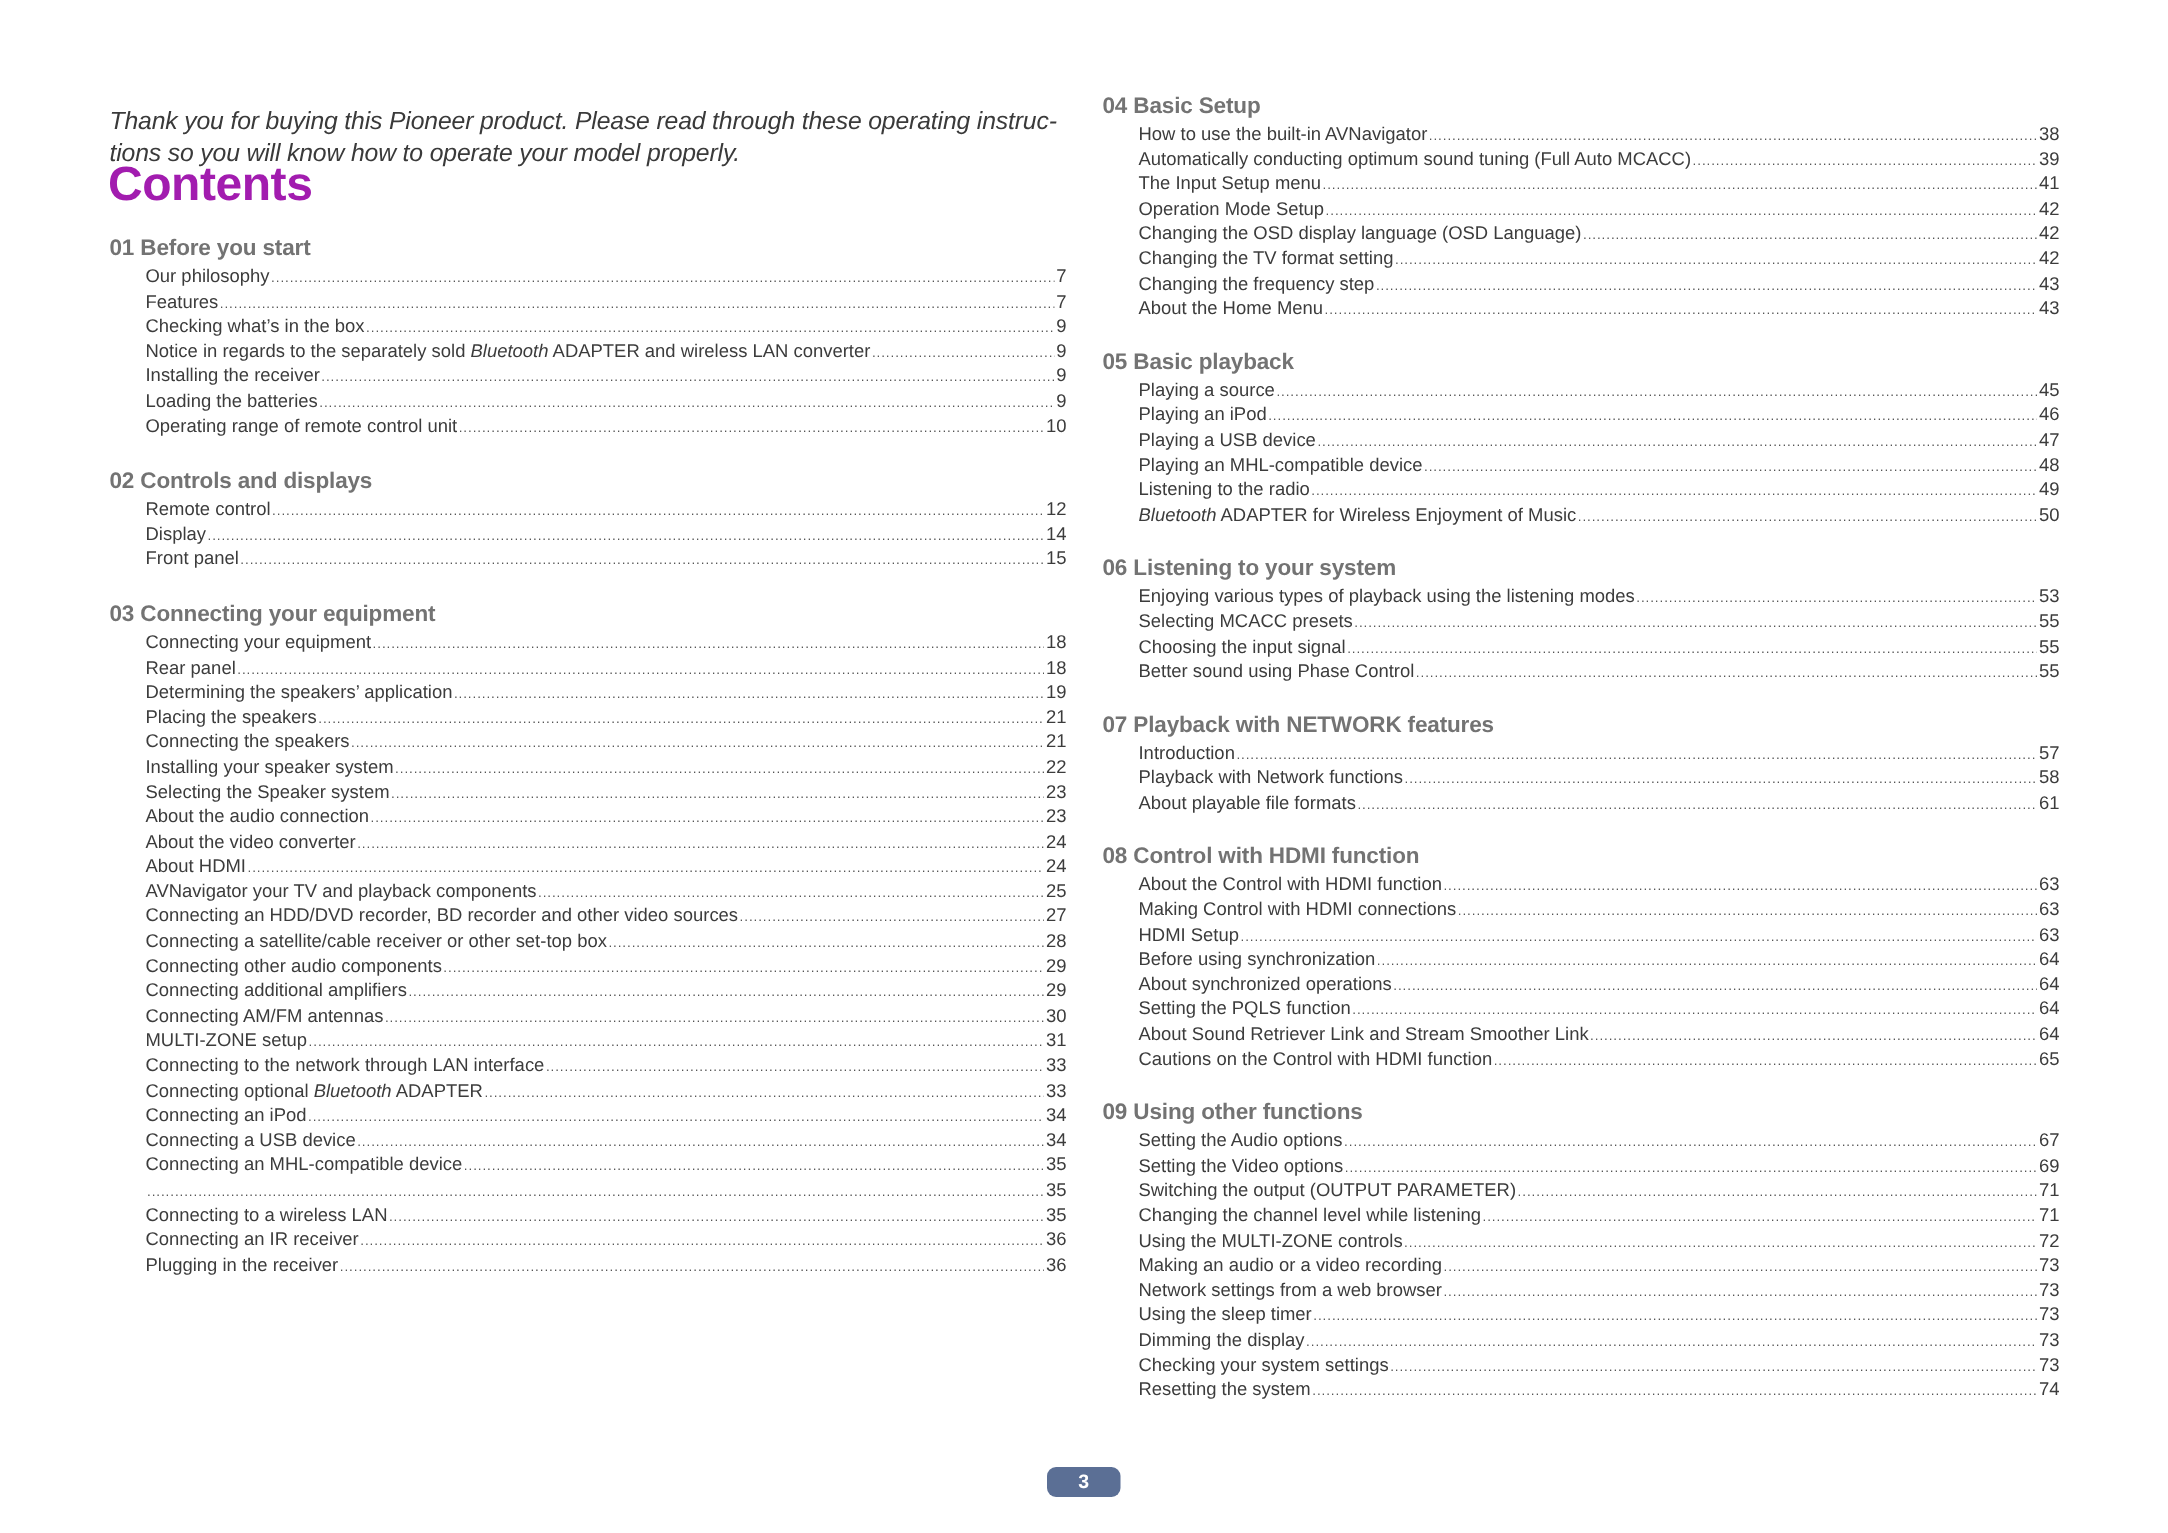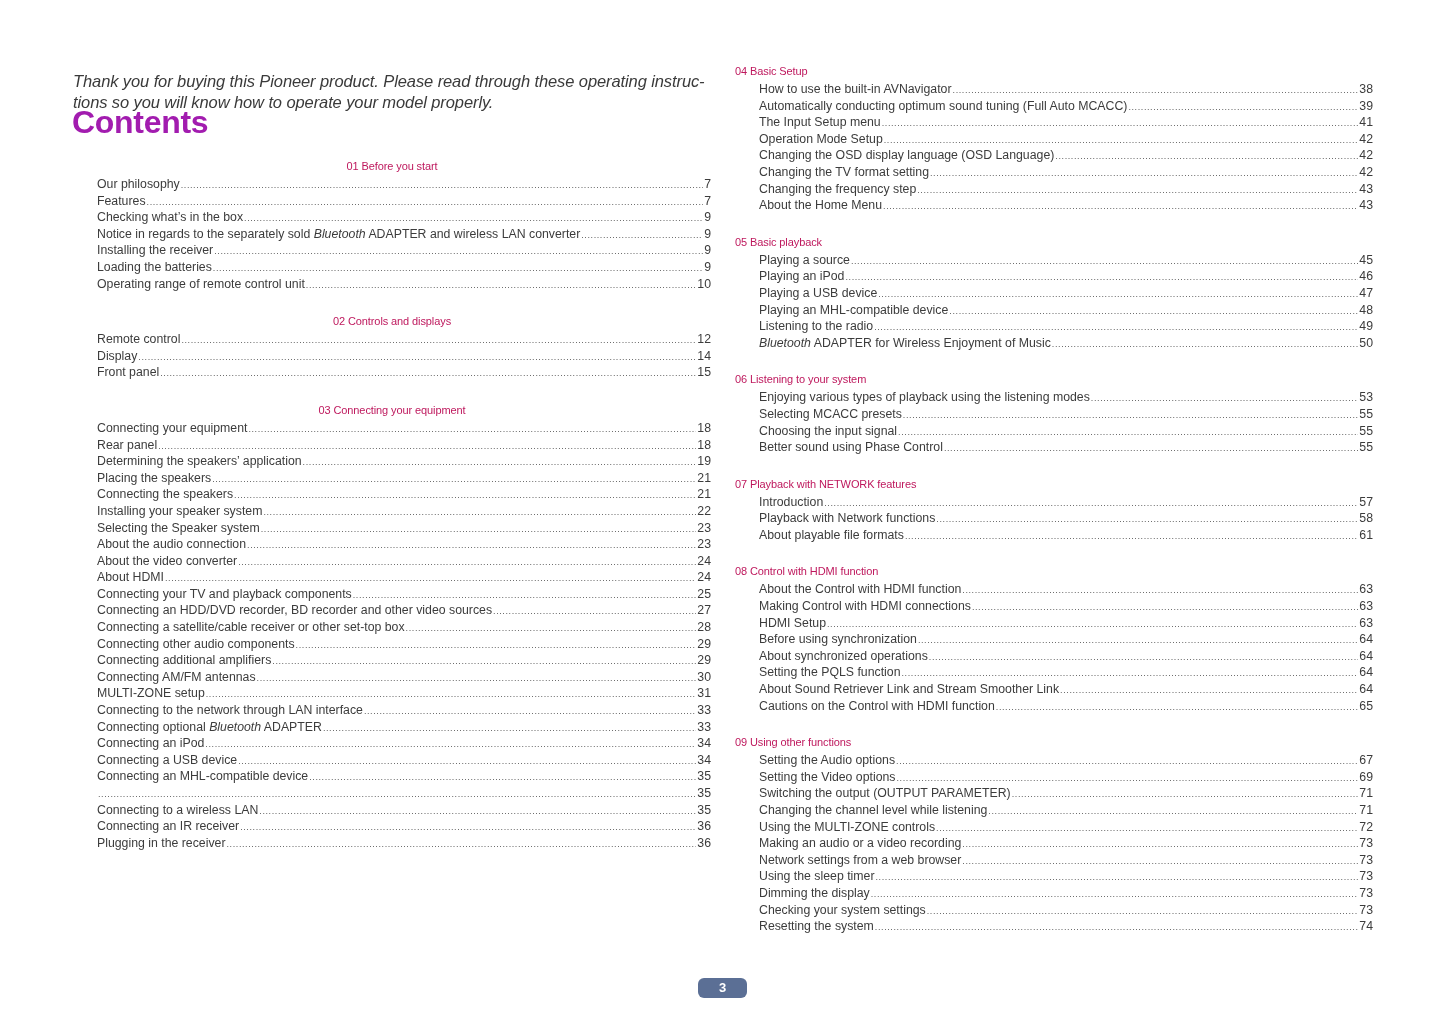--- a/index.html
+++ b/index.html
@@ -4,24 +4,24 @@
 <style>
   html, body { margin: 0; padding: 0; background: #ffffff; }
   body { width: 1445px; height: 1022px; position: relative; overflow: hidden;
          font-family: "Liberation Sans", sans-serif; color: #231f20; }
   .intro { position: absolute; left: 73px; top: 71px; width: 640px;
            font-style: italic; font-size: 16.5px; line-height: 21px; color: #3a3a3a;
            font-weight: normal; letter-spacing: -0.1px; }
   .title { position: absolute; left: 72px; top: 104px; font-size: 32px; font-weight: bold;
            color: #a21caf; letter-spacing: -0.3px; margin: 0; }
   .col { position: absolute; }
-  .col-left { left: 73px; top: 156px; width: 638px; text-align: center; }
+  .col-left { left: 73px; top: 156px; width: 638px; }
   .col-right { left: 735px; top: 61px; width: 638px; }
   .section { margin: 0; }
-  .sec-head { font-size: 11px; font-weight: normal; color: #be185d; height: 20px; line-height: 20px;
+  .sec-head { font-size: 15px; font-weight: bold; color: #737373; height: 20px; line-height: 20px;
               letter-spacing: -0.1px; }
   .entries { list-style: none; margin: 0; padding: 0 0 0 24px; }
   .entry { display: flex; align-items: baseline; height: 16.6px; line-height: 16.6px;
            font-size: 12.3px; color: #3c3c3c; cursor: pointer; }
   .entry .t { white-space: nowrap; }
   .entry .t i { font-style: italic; }
   .entry .dots { flex: 1; overflow: hidden; white-space: nowrap; margin: 0 1px;
                  color: #555; letter-spacing: 0.6px; font-size: 9px; }
   .entry .dots::before { content: "......................................................................................................................................................................................................................................................................................"; }
   .entry .p { white-space: nowrap; }
@@ -148,21 +148,21 @@
           <span class="t"><span>About the video converter</span><i></i><span></span></span>
           <span class="dots"></span>
           <span class="p">24</span>
         </li>
         <li class="entry">
           <span class="t"><span>About HDMI</span><i></i><span></span></span>
           <span class="dots"></span>
           <span class="p">24</span>
         </li>
         <li class="entry">
-          <span class="t"><span>Connecting your TV and playback components</span><i></i><span></span></span>
+          <span class="t"><span>AVNavigator your TV and playback components</span><i></i><span></span></span>
           <span class="dots"></span>
           <span class="p">25</span>
         </li>
         <li class="entry">
           <span class="t"><span>Connecting an HDD/DVD recorder, BD recorder and other video sources</span><i></i><span></span></span>
           <span class="dots"></span>
           <span class="p">27</span>
         </li>
         <li class="entry">
           <span class="t"><span>Connecting a satellite/cable receiver or other set-top box</span><i></i><span></span></span>

